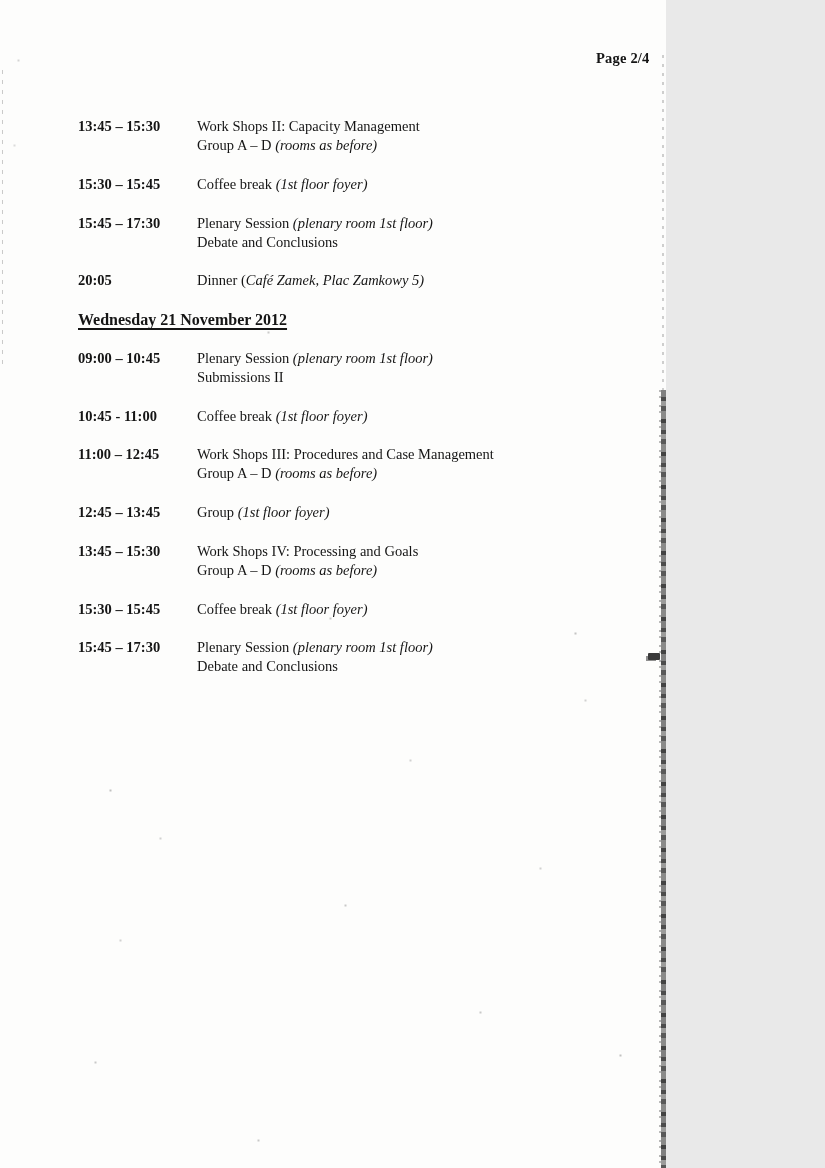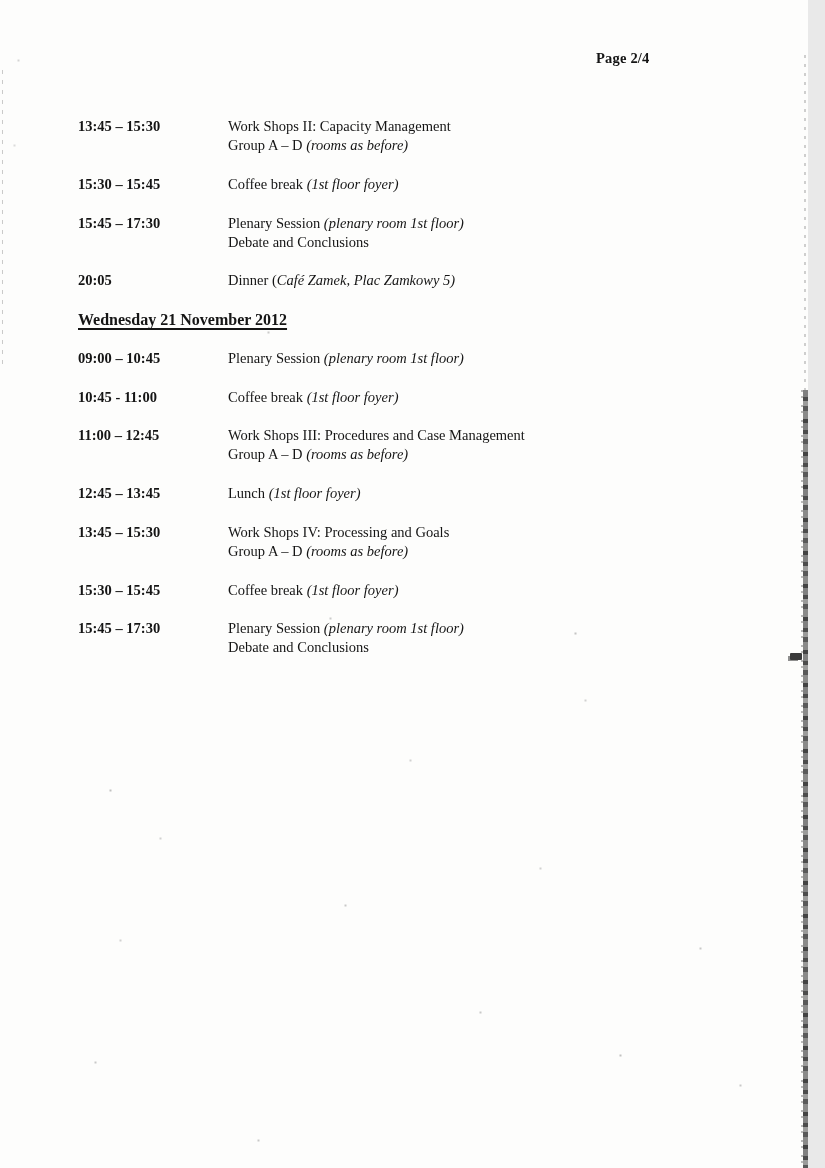--- a/index.html
+++ b/index.html
@@ -2,21 +2,21 @@
 <html><head>
 <meta charset="utf-8">
 <style>
   html, body {
     margin: 0;
     padding: 0;
     background: #e9e9e9;
   }
   .page {
     position: relative;
-    width: 808px;
+    width: 666px;
     height: 1168px;
     background: #fdfdfc;
     overflow: hidden;
     font-family: "Liberation Serif", "DejaVu Serif", serif;
     color: #151515;
   }
 
   
   .page-label {
     position: absolute;
@@ -32,21 +32,20 @@
     position: absolute;
     top: 117px;
     left: 78px;
     width: 640px;
     font-size: 14.5px;
     line-height: 19px;
   }
   .entry {
     display: flex;
     margin: 0 0 19.75px 0;
-    gap: 31px;
   }
   .entry-time {
     flex: 0 0 119px;
     font-weight: bold;
     white-space: nowrap;
   }
   .entry-desc {
     flex: 1 1 auto;
   }
   .desc-line { white-space: nowrap; }
@@ -168,39 +167,40 @@
         <div class="entry-time">20:05</div>
         <div class="entry-desc">
           <div class="desc-line"><span>Dinner (</span><span class="it">Café Zamek, Plac Zamkowy 5)</span></div>
         </div>
       </div>
       <div class="day-heading"><span>Wednesday 21 November 2012</span></div>
       <div class="entry">
         <div class="entry-time">09:00 – 10:45</div>
         <div class="entry-desc">
           <div class="desc-line"><span>Plenary Session </span><span class="it">(plenary room 1st floor)</span></div>
+          <div class="desc-line"><span>Submissions II</span></div>
         </div>
       </div>
       <div class="entry">
         <div class="entry-time">10:45 - 11:00</div>
         <div class="entry-desc">
           <div class="desc-line"><span>Coffee break </span><span class="it">(1st floor foyer)</span></div>
         </div>
       </div>
       <div class="entry">
         <div class="entry-time">11:00 – 12:45</div>
         <div class="entry-desc">
           <div class="desc-line"><span>Work Shops III: Procedures and Case Management</span></div>
           <div class="desc-line"><span>Group A – D </span><span class="it">(rooms as before)</span></div>
         </div>
       </div>
       <div class="entry">
         <div class="entry-time">12:45 – 13:45</div>
         <div class="entry-desc">
-          <div class="desc-line"><span>Lunch </span><span class="it">(1st floor foyer)</span></div>
+          <div class="desc-line"><span>Group </span><span class="it">(1st floor foyer)</span></div>
         </div>
       </div>
       <div class="entry">
         <div class="entry-time">13:45 – 15:30</div>
         <div class="entry-desc">
           <div class="desc-line"><span>Work Shops IV: Processing and Goals</span></div>
           <div class="desc-line"><span>Group A – D </span><span class="it">(rooms as before)</span></div>
         </div>
       </div>
       <div class="entry">

